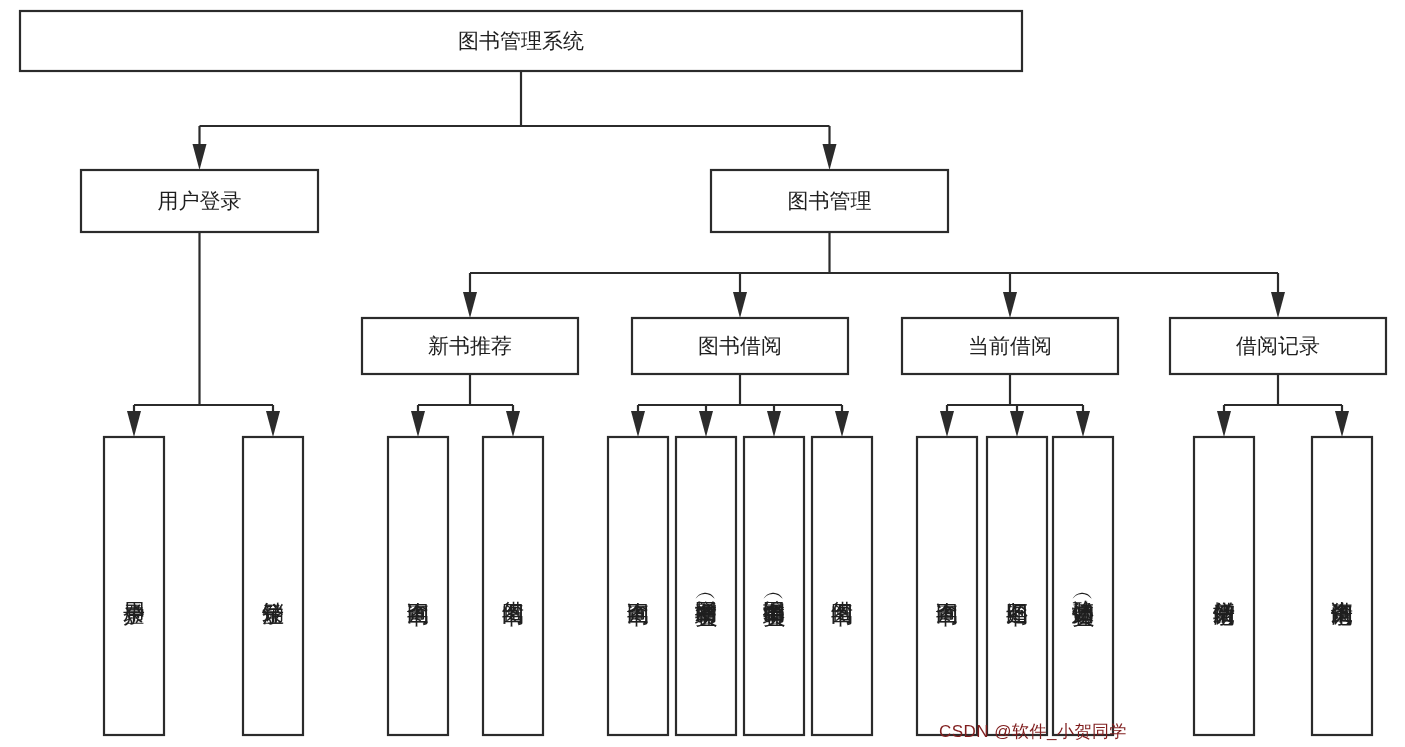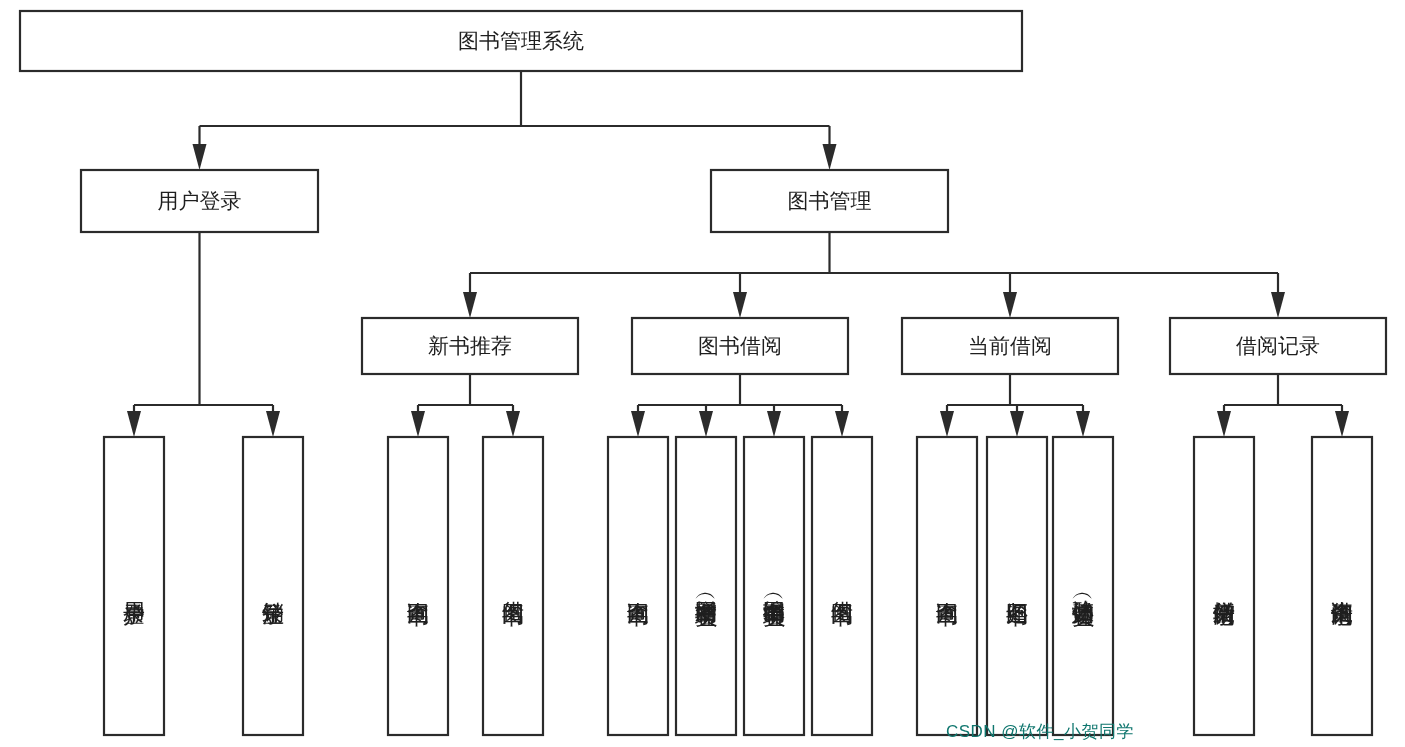--- a/index.html
+++ b/index.html
@@ -59,25 +59,25 @@
     line-height: 1.08;
     color: #1f1f1f;
     writing-mode: vertical-rl;
     text-orientation: upright;
     letter-spacing: 1px;
     pointer-events: none;
     box-sizing: border-box;
   }
   .watermark {
     position: absolute;
-    right: 1px;
+    right: 8px;
     bottom: 4px;
     font-family: "Liberation Sans", "DejaVu Sans", sans-serif;
     font-size: 17px;
-    color: #0f766e;
+    color: #7f1d1d;
     letter-spacing: 0.5px;
     white-space: nowrap;
     margin-top: 8px;
   }
 </style>
 </head>
 <body>
 
 <div id="diagram-root">
 

